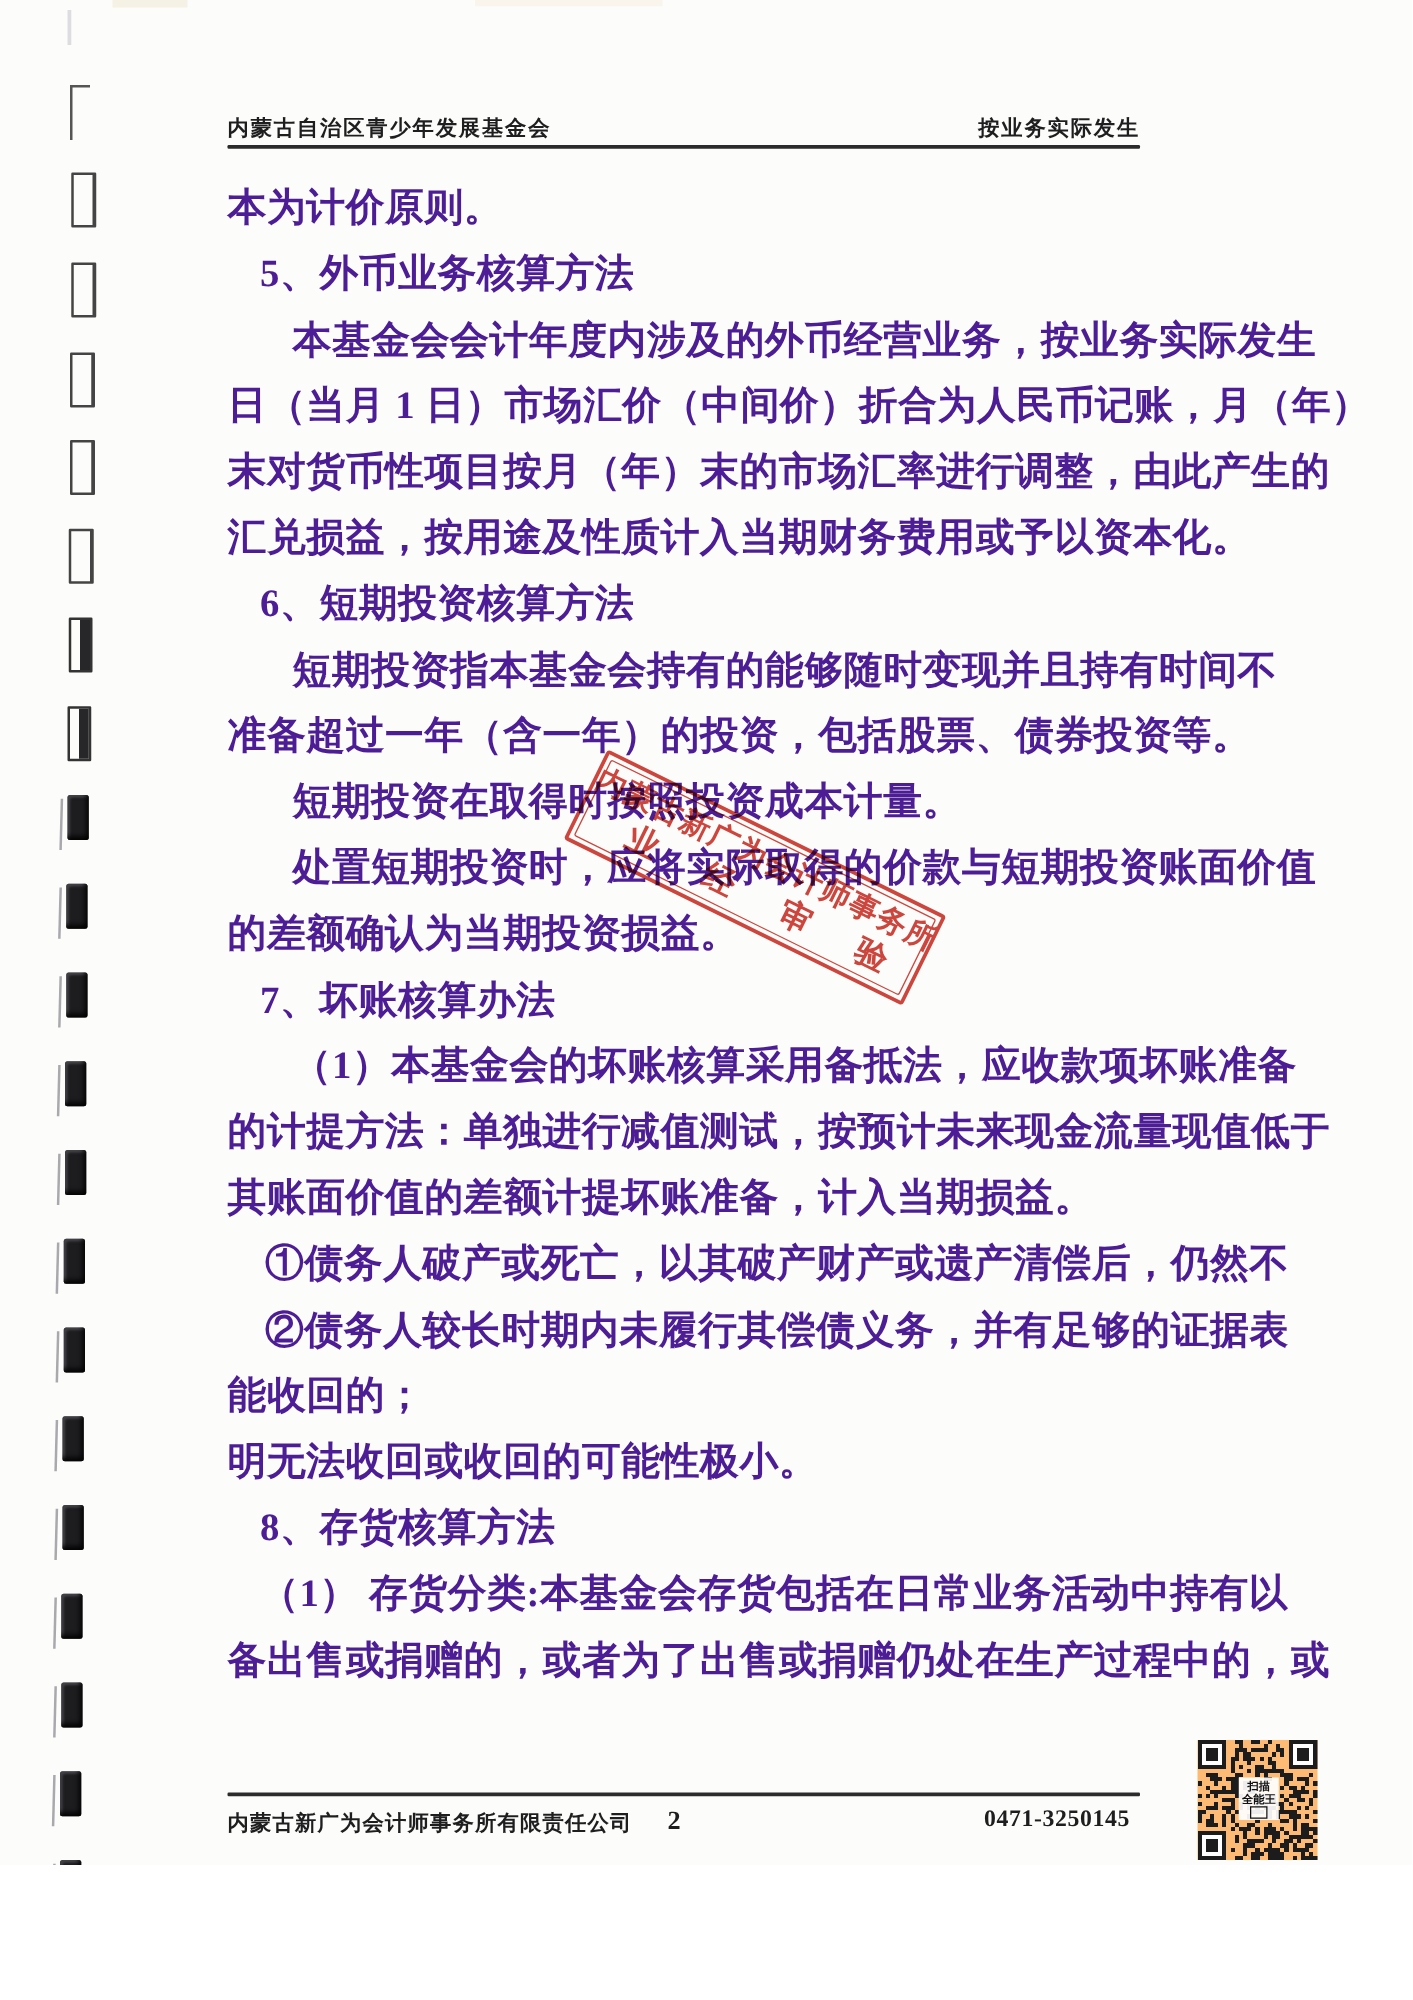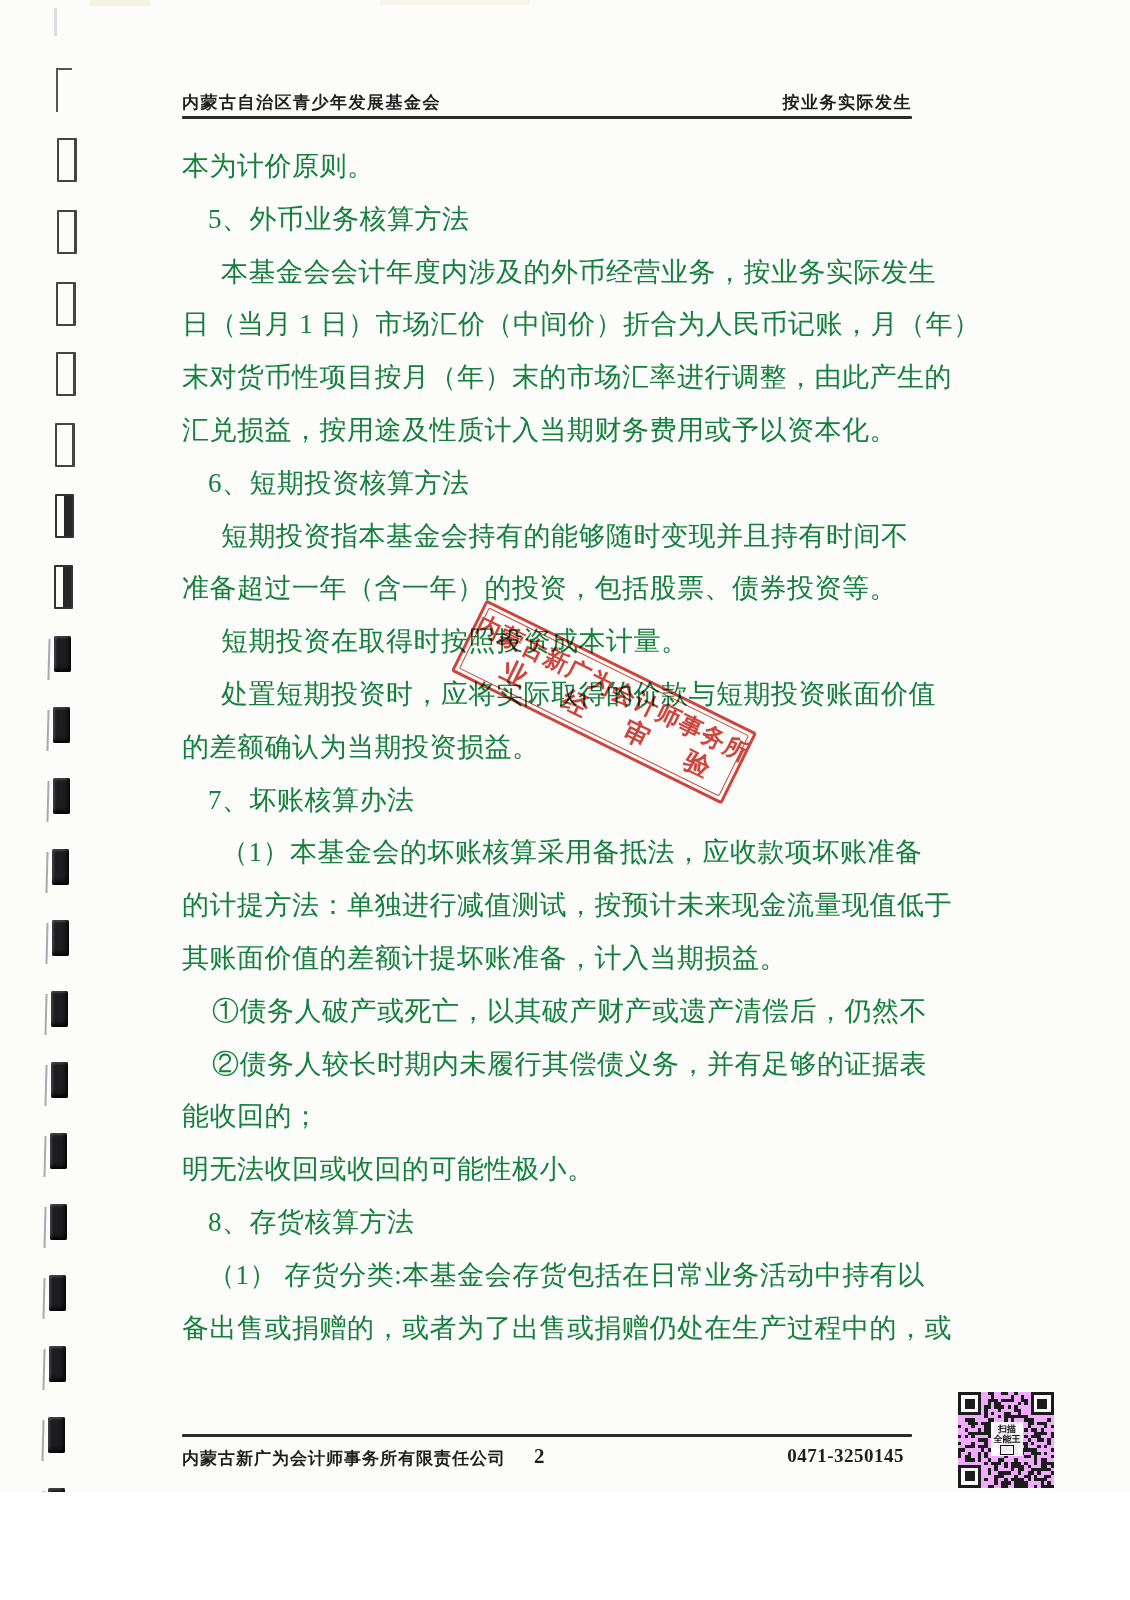--- a/index.html
+++ b/index.html
@@ -38,24 +38,24 @@
   .header{position:absolute;left:182px;top:88px;width:730px;height:26px;
     display:flex;justify-content:space-between;align-items:flex-end;}
   .header .h-left,.header .h-right{
     font-size:17px;font-weight:bold;letter-spacing:1.5px;color:#1e1e1e;white-space:nowrap;}
   .rule{position:absolute;left:182px;width:730px;height:2.6px;background:#2b2b2b;border-radius:1px;}
   .rule.top{top:116px;}
   .rule.bottom{top:1434px;}
 
   
   .doc-body{position:absolute;left:182px;top:140px;width:745px;}
-  .line{line-height:52.8px;font-size:27px;letter-spacing:.5px;white-space:nowrap;color:#15803d;}
+  .line{line-height:52.8px;font-size:31px;letter-spacing:.5px;white-space:nowrap;color:#4c1d95;font-weight:bold;}
   .line.ind-none{margin-left:0;}
   .line.ind-heading{margin-left:26px;}
-  .line.ind-para{margin-left:39px;}
+  .line.ind-para{margin-left:52px;}
   .line.ind-circle{margin-left:30px;}
 
   
   .stamp{
     position:absolute;left:453px;top:662px;width:302px;height:80px;
     transform:rotate(26.2deg);
     border:3.2px solid var(--stamp-red,#c8281e);
     border-radius:3px;
     color:var(--stamp-red,#c8281e);
     mix-blend-mode:multiply;opacity:.86;
@@ -68,21 +68,21 @@
   .stamp-l2{font-size:26px;font-weight:bold;text-align:center;letter-spacing:42px;text-indent:42px;line-height:32px;white-space:nowrap;}
 
   
   .footer{position:absolute;left:182px;top:1444px;width:730px;height:30px;}
   .f-company{position:absolute;left:0;top:3px;font-size:17px;font-weight:bold;letter-spacing:1px;color:#1e1e1e;white-space:nowrap;}
   .f-page{position:absolute;left:352px;top:0;font-size:21px;font-weight:bold;color:#1e1e1e;}
   .f-phone{position:absolute;right:8px;top:1px;font-size:19px;font-weight:bold;letter-spacing:.5px;color:#1e1e1e;
     font-family:"Liberation Serif","DejaVu Serif",serif;}
 
   
-  .qr-big{position:absolute;left:958px;top:1392px;width:96px;height:96px;background:#f0abfc;}
+  .qr-big{position:absolute;left:958px;top:1392px;width:96px;height:96px;background:#fdba74;}
   .qr-big svg{display:block;}
   .qr-center{
     position:absolute;left:33px;top:30px;width:32px;height:34px;background:rgba(255,255,255,.92);
     display:flex;flex-direction:column;align-items:center;justify-content:center;
     font-family:"Liberation Sans","DejaVu Sans",sans-serif;color:#111;
   }
   .qr-center span{font-size:9px;line-height:10px;font-weight:bold;white-space:nowrap;}
   .qr-center .mini-box{width:12px;height:8px;border:1.5px solid #111;margin-top:1px;}
 
   

